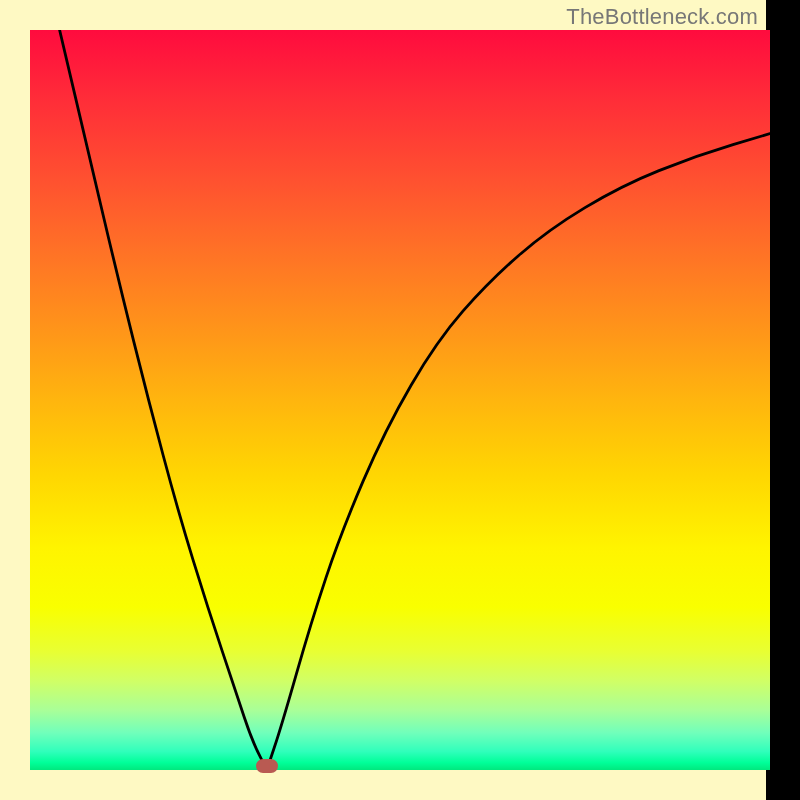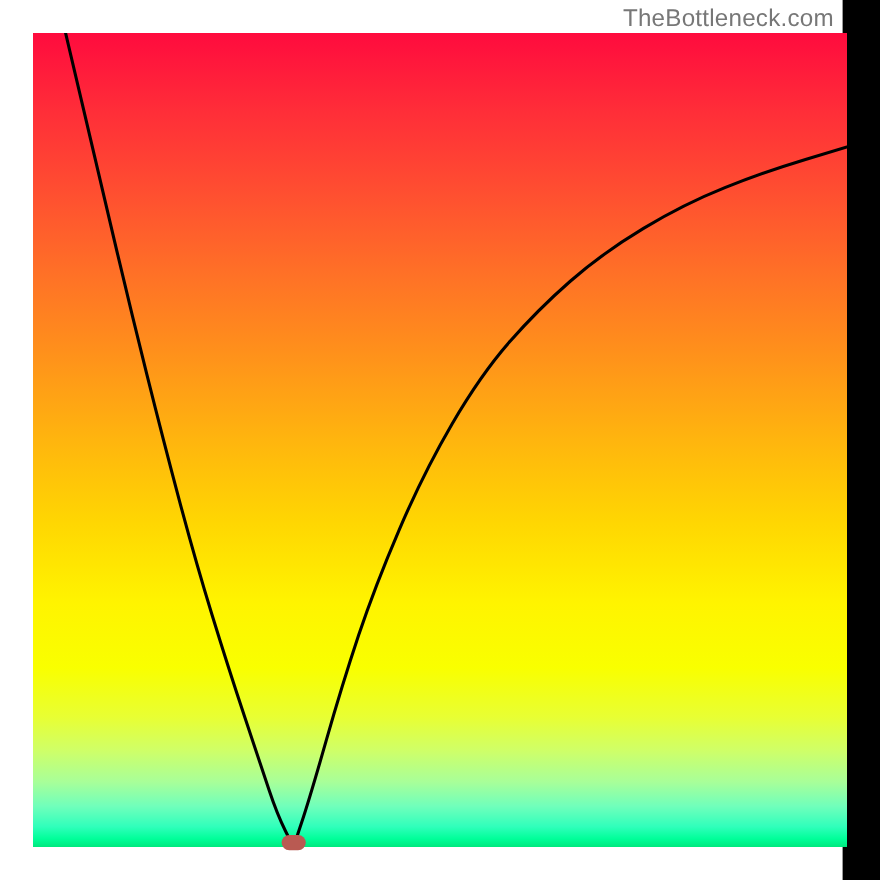--- a/index.html
+++ b/index.html
@@ -1,21 +1,21 @@
 <!DOCTYPE html>
 <html><head>
 <meta charset="utf-8">
 <style>
   * { margin: 0; padding: 0; box-sizing: border-box; }
   html, body { width: 800px; height: 800px; overflow: hidden; background: #000; }
   .container {
     position: relative;
     width: 766px;
     height: 800px;
-    background: #ffffff;
+    background: #fef9c3;
   }
   .plot-area {
     position: absolute;
     left: 30px;
     top: 30px;
     width: 740px;
     height: 740px;
     background: linear-gradient(to bottom,
       #ff0b3e 0%,
       #ff2f38 10%,

